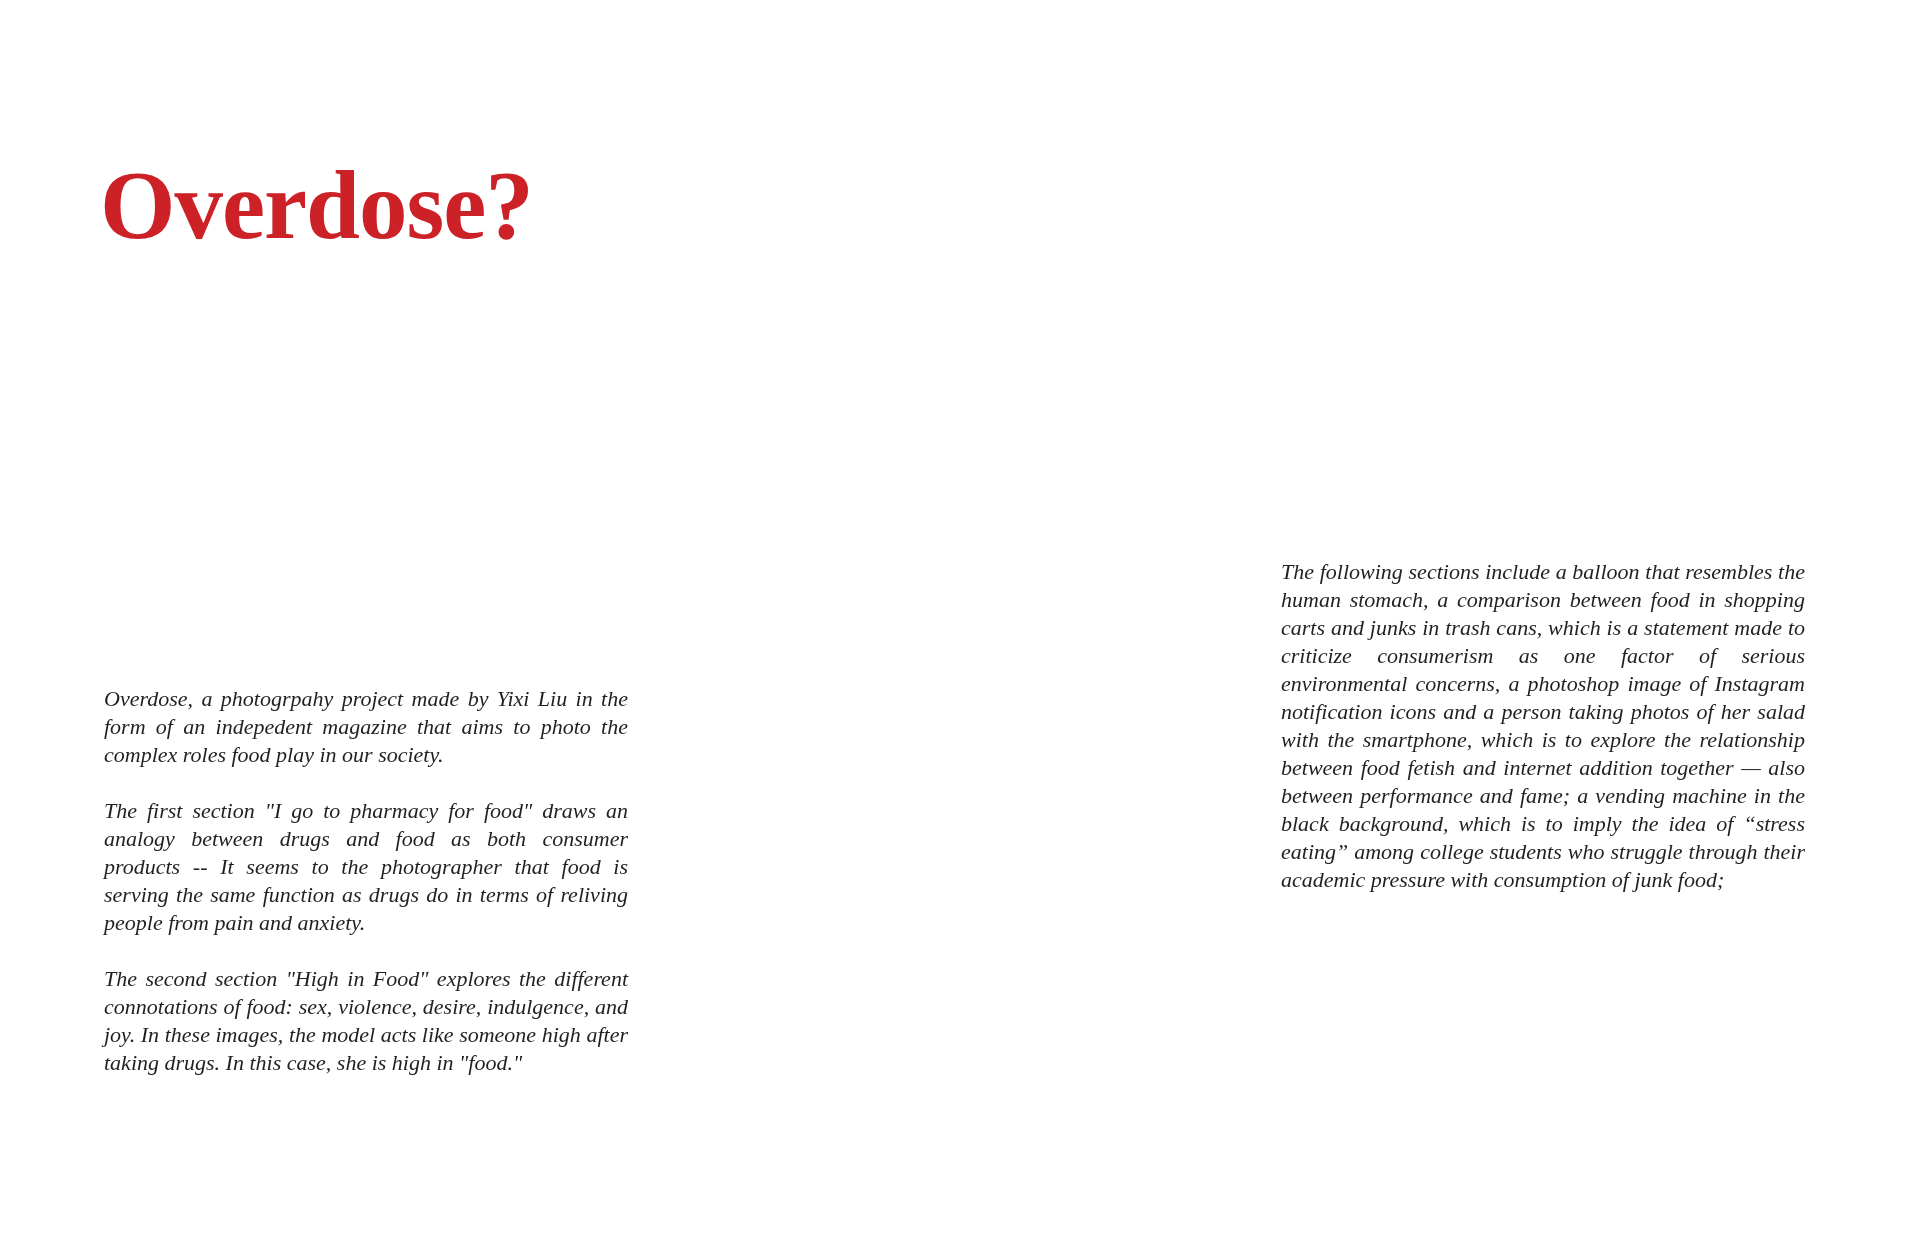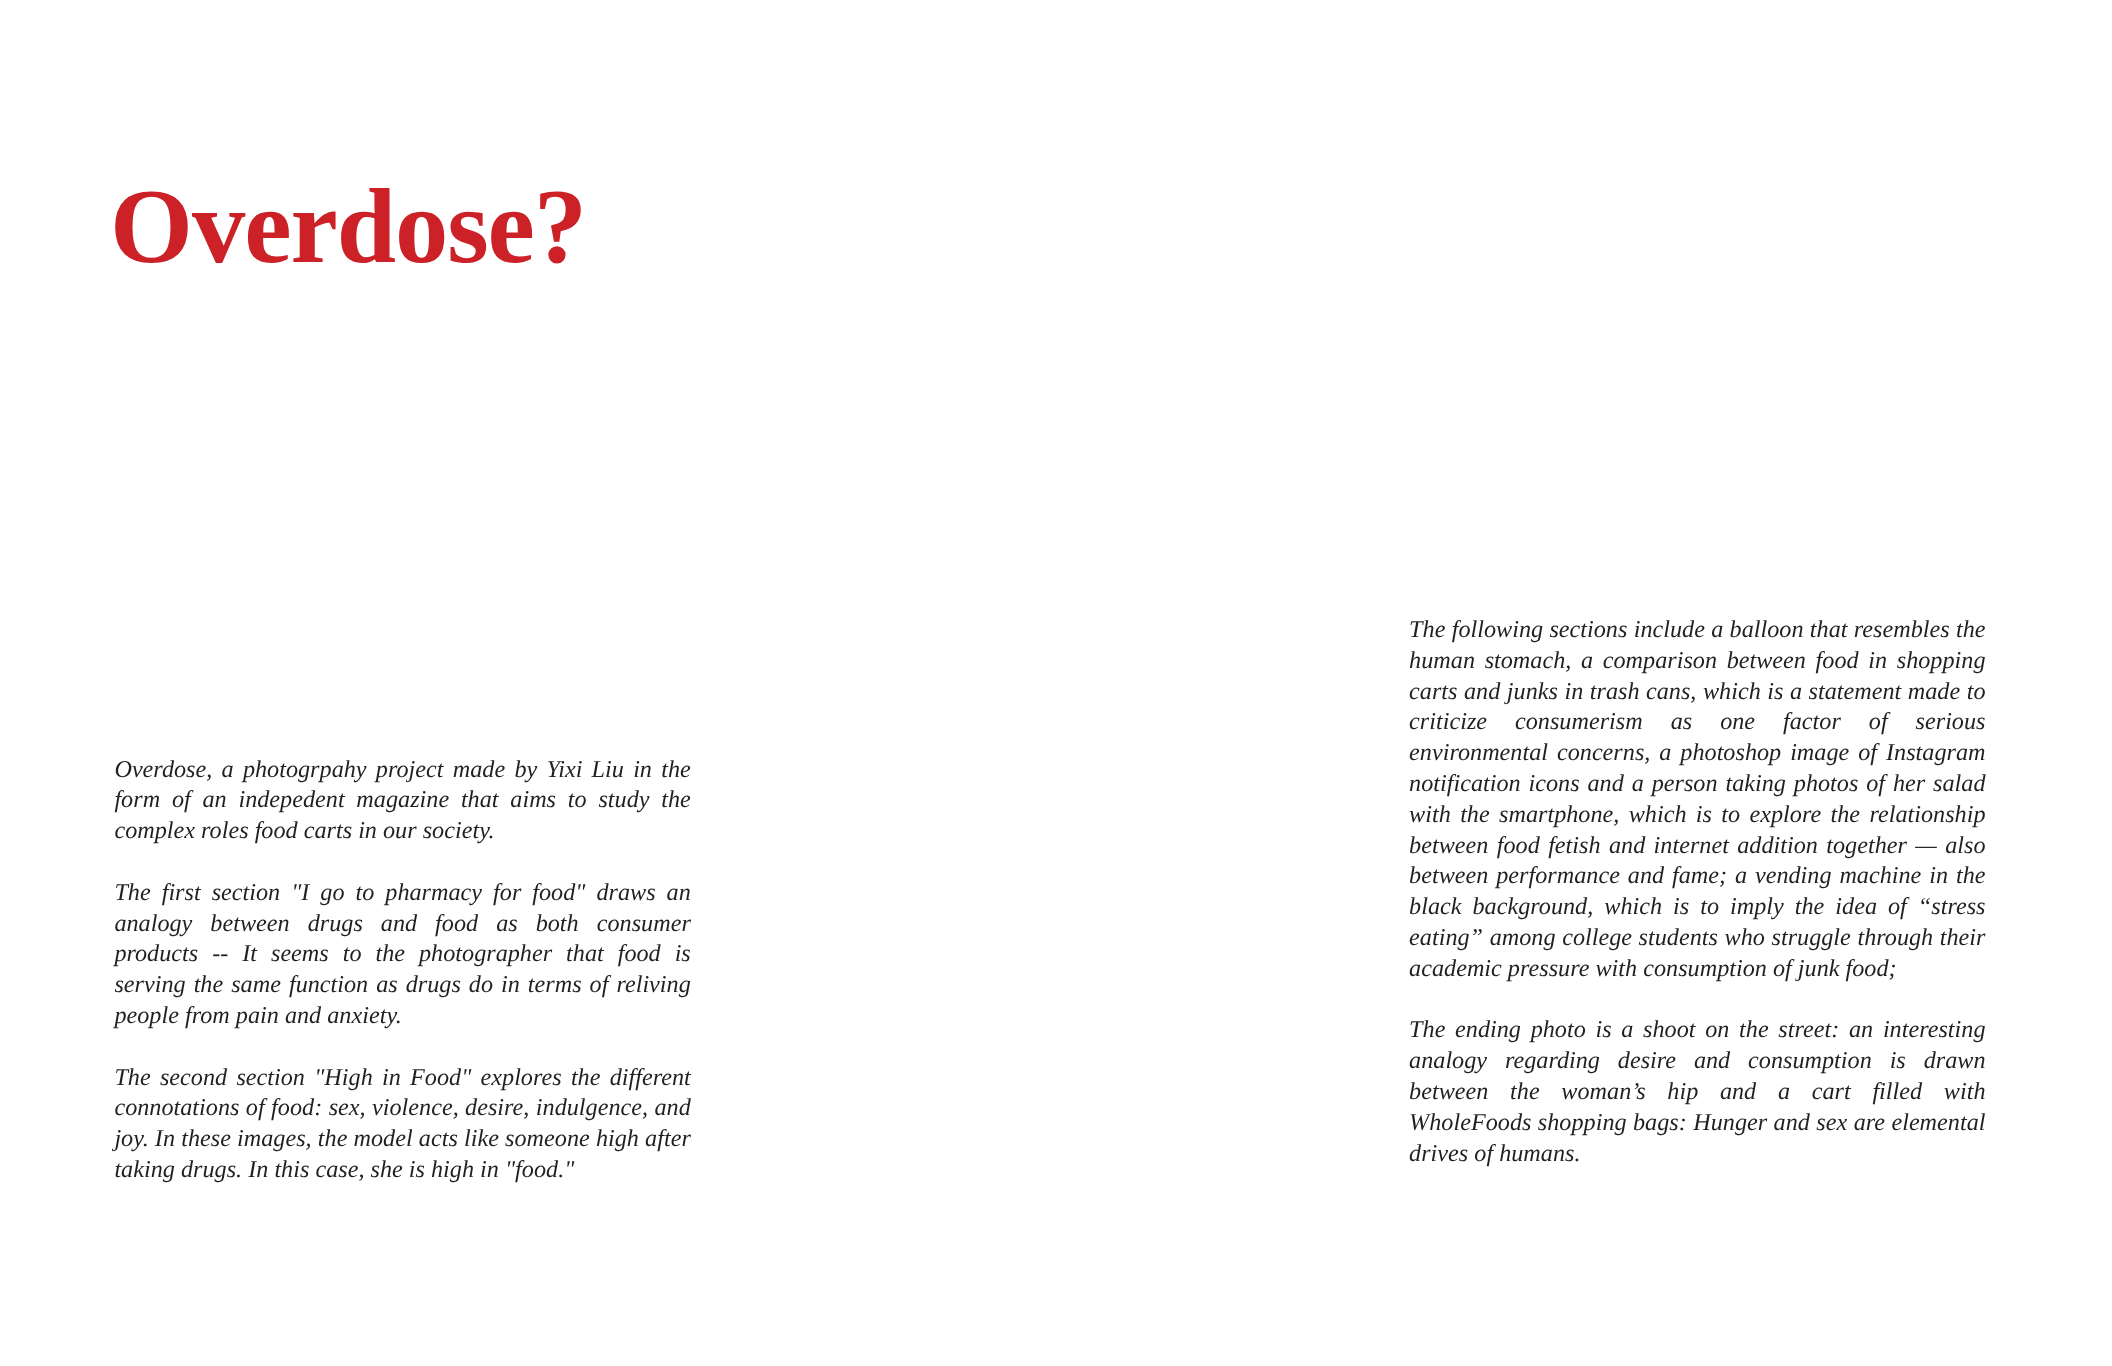--- a/index.html
+++ b/index.html
@@ -55,23 +55,22 @@
   }
 </style>
 </head>
 <body>
 
 <div class="spread">
 
   <h1 class="page-title">Overdose?</h1>
 
   <div class="text-col left-col">
-    <p>Overdose, a photogrpahy project made by Yixi Liu in the form of an indepedent magazine that aims to study the complex roles food carts in our society.</p>
+    <p>Overdose, a photogrpahy project made by Yixi Liu in the form of an indepedent magazine that aims to photo the complex roles food play in our society.</p>
     <p>The first  section "I go to pharmacy for food" draws an analogy between drugs and food as both consumer products -- It seems to the photographer that food is serving the same function as drugs do in terms of reliving people from pain and anxiety.</p>
     <p>The second section "High in Food" explores the different connotations of food: sex, violence, desire, indulgence, and joy. In these images, the model acts like someone high after taking drugs. In this case, she is high in "food."</p>
   </div>
 
   <div class="text-col right-col">
     <p>The following sections include a balloon that resembles the human stomach,  a comparison between food in shopping carts and junks in trash cans, which is a statement made to criticize consumerism as one factor of serious environmental concerns, a photoshop image of Instagram notification icons and a person taking photos of her salad with the smartphone, which is to explore the relationship between food fetish and internet addition together — also between performance and fame;  a vending machine in the black background, which is to imply the idea of “stress eating”  among college students who struggle through their academic pressure with consumption of junk food;</p>
-    <p>The ending photo is a shoot on the street: an interesting analogy regarding desire and consumption is drawn between the woman’s hip and a cart filled with WholeFoods shopping bags: Hunger and sex are elemental drives of humans.</p>
   </div>
 
 </div>
 
 </body></html>

